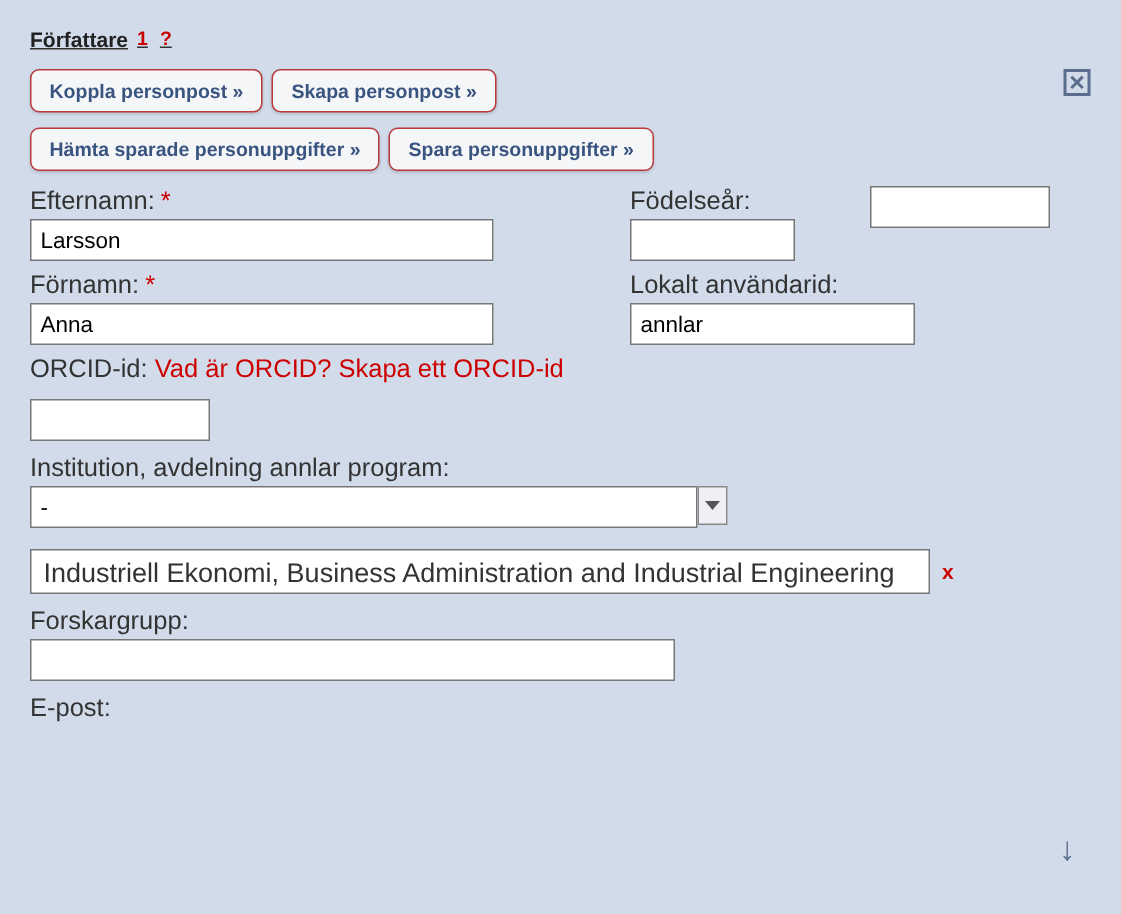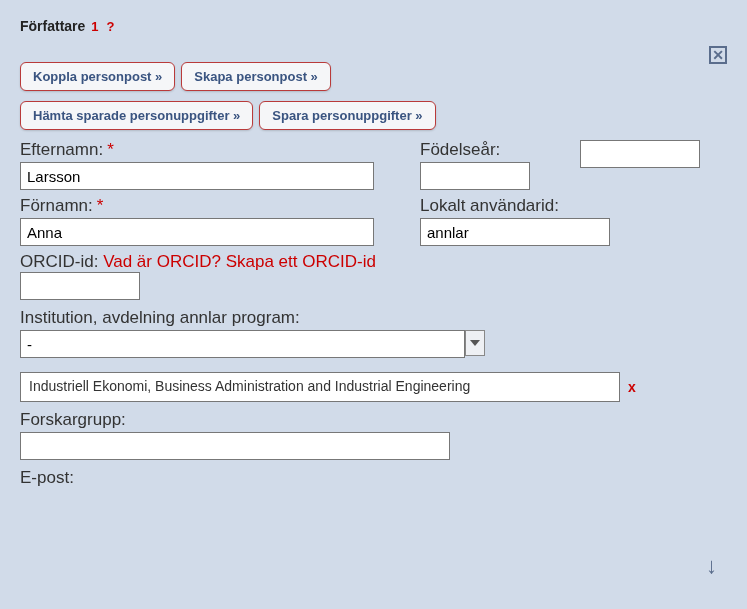--- a/index.html
+++ b/index.html
@@ -12,22 +12,23 @@
       font-size: 13px;
       background: #d1dbe9;
       width: 747px;
       height: 609px;
       position: relative;
       padding: 18px 20px;
       color: #333;
     }
     .header-row {
       display: flex;
-      align-items: flex-end;
-      margin-bottom: 28px;
+      align-items: flex-start;
+      margin-bottom: 12px;
+      text-decoration: underline;
     }
     .header-title {
       font-weight: bold;
       font-size: 14px;
       color: #222;
     }
     .header-num {
       font-weight: bold;
       color: #c00;
       margin-left: 6px;
@@ -98,31 +99,31 @@
       color: #c00;
     }
     input[type="text"] {
       font-family: inherit;
       font-size: 15px;
       padding: 3px 6px;
       border: 1px solid #777;
       background: #fff;
       height: 28px;
     }
-    .w-full { width: 354px; }
+    .w-full { width: 309px; }
     .w-birth { width: 110px; }
     .w-death { width: 120px; }
     .w-user { width: 190px; }
     .w-orcid { width: 120px; }
     .w-research { width: 430px; }
     .w-email { width: 285px; }
     .w-other { width: 430px; }
     .orcid-line {
       margin-top: 6px;
-      margin-bottom: 0;
+      margin-bottom: 10px;
     }
     .orcid-link {
       color: #c00;
       text-decoration: none;
     }
     .section {
       margin-top: 8px;
       margin-bottom: 2px;
     }
     .inst-select-wrap {
@@ -155,21 +156,21 @@
       align-items: center;
       margin-top: 14px;
       gap: 8px;
     }
     .inst-value {
       width: 600px;
       height: 30px;
       border: 1px solid #777;
       background: #fff;
       padding: 5px 8px;
-      font-size: 14px;
+      font-size: 18px;
     }
     .remove-x {
       color: #c00;
       font-weight: bold;
       cursor: pointer;
       font-size: 14px;
     }
     .arrow-down {
       position: absolute;
       bottom: 30px;

